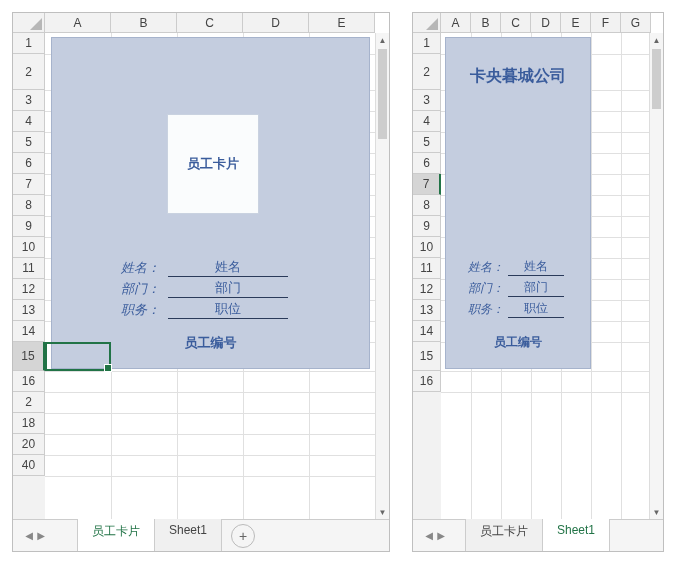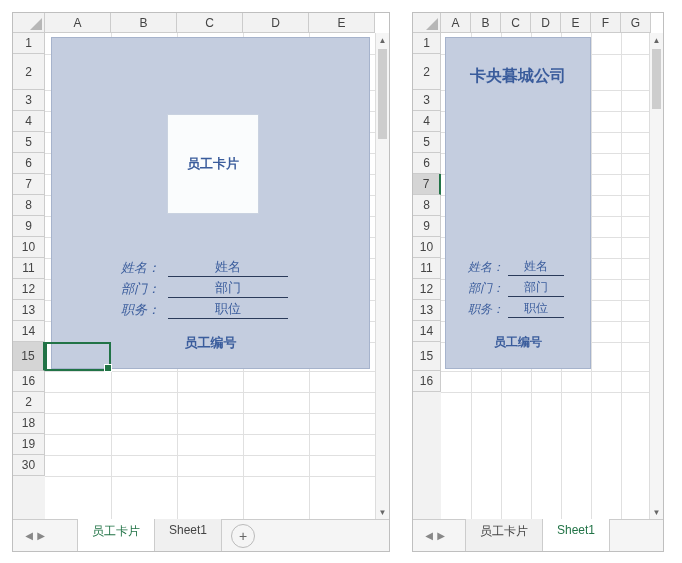--- a/index.html
+++ b/index.html
@@ -261,22 +261,22 @@
         <div class="rh">9</div>
         <div class="rh">10</div>
         <div class="rh">11</div>
         <div class="rh">12</div>
         <div class="rh">13</div>
         <div class="rh">14</div>
         <div class="rh sel" style="height:29px;line-height:29px">15</div>
         <div class="rh">16</div>
         <div class="rh">2</div>
         <div class="rh">18</div>
-        <div class="rh">19</div>
-        <div class="rh">30</div>
+        <div class="rh">20</div>
+        <div class="rh">40</div>
       </div>
       <div class="col-area">
         <div class="col-headers">
           <div class="ch" style="width:66px">A</div>
           <div class="ch" style="width:66px">B</div>
           <div class="ch" style="width:66px">C</div>
           <div class="ch" style="width:66px">D</div>
           <div class="ch" style="width:66px">E</div>
         </div>
         <div class="cells">

